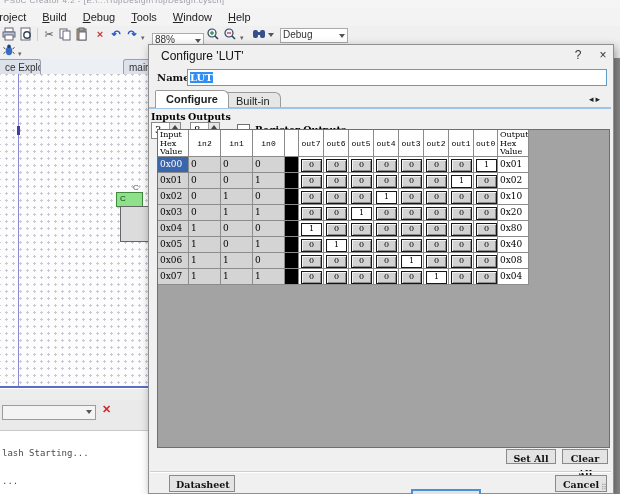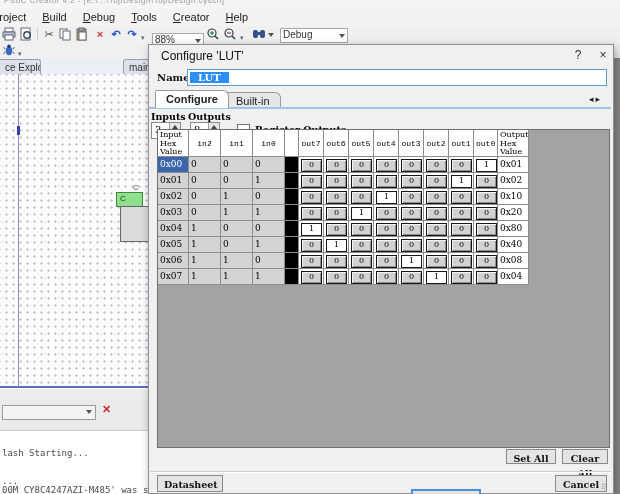--- a/index.html
+++ b/index.html
@@ -53,21 +53,21 @@
   
   #dialog{left:148px;top:44px;width:464px;height:448px;background:#f0f0f0;border:1px solid #8f8f8f;
           box-shadow:2px 3px 9px rgba(0,0,0,.35);}
   #dlg-title{left:0;top:0;width:100%;height:22px;background:#f0f0f0;}
   #dlg-title-text{left:12px;top:4px;font-size:12px;color:#111;}
   #dlg-help{left:418px;top:3px;width:22px;height:16px;text-align:center;font-size:12px;color:#333;}
   #dlg-close{left:446px;top:3px;width:16px;height:16px;text-align:center;font-size:12px;color:#333;}
   #name-label{left:8px;top:27px;font-size:10px;font-weight:bold;color:#111;}
   #name-input{left:38px;top:24px;width:416px;height:15px;background:#fff;border:1px solid #5f9cc8;
               font-size:10px;line-height:15px;padding-left:2px;}
-  #name-sel{background:#2f8ef5;color:#fff;padding:0 8px;font-weight:bold;}
+  #name-sel{background:#2f8ef5;color:#fff;padding:0 0;font-weight:bold;}
   .dlgtab{position:absolute;height:17px;font-size:11px;line-height:16px;padding:0 10px;
           border:1px solid #9a9a9a;border-bottom:none;border-radius:2px 6px 0 0;background:#e6e6e6;color:#222;}
   #tab-configure{left:6px;top:45px;background:#fff;font-weight:bold;z-index:2;}
   #tab-builtin{left:76px;top:47px;height:15px;}
   #tabline{left:0px;top:62px;width:462px;height:2px;background:#9ec4e8;}
   #tabarrows{left:440px;top:49px;font-size:9px;color:#222;letter-spacing:2px;}
   #inputs-label{left:2px;top:66px;font-size:9.5px;font-weight:bold;}
   #outputs-label{left:39px;top:66px;font-size:9.5px;font-weight:bold;}
   .spinner{position:absolute;top:77px;width:28px;height:15px;background:#fff;border:1px solid #8a8a8a;}
   .spinner .val{position:absolute;left:3px;top:1px;font-size:10px;font-family:"DejaVu Serif",serif;}
@@ -91,41 +91,41 @@
   .td.hexout{background:#fff;}
   .outbtn{position:absolute;left:2px;top:2px;width:19px;height:11px;border:1px solid #161616;
       background:#d2d2d2;font-size:8px;line-height:10px;text-align:center;
       box-shadow:inset 1px 1px 0 #f4f4f4, inset -1px -1px 0 #8f8f8f;}
   .outbtn.on{background:#fff;box-shadow:none;}
   .dlgbtn{position:absolute;height:17px;background:#e4e4e4;border:1px solid #8a8a8a;
       font-family:"DejaVu Serif",serif;font-size:9.5px;font-weight:bold;text-align:center;line-height:15px;color:#111;}
   #btn-setall{left:357px;top:404px;width:50px;height:15px;}
   #btn-clearall{left:413px;top:404px;width:46px;height:15px;}
   #sepline{left:1px;top:426px;width:461px;height:1px;background:#cfcfcf;border-bottom:1px solid #fff;}
-  #btn-datasheet{left:8px;top:430px;width:66px;}
+  #btn-datasheet{left:20px;top:430px;width:66px;}
   #btn-ok{left:262px;top:444px;width:70px;border:2px solid #4a90d9;line-height:13px;}
   #btn-apply{left:342px;top:430px;width:36px;color:#949494;background:#0c4a6e;margin-top:20px;}
   #btn-cancel{left:406px;top:430px;width:52px;}
   #grip{left:452px;top:438px;font-size:8px;color:#9a9a9a;}
   svg{display:block;}
 </style>
 </head>
 <body>
 
 <div class="abs" id="titlebar">
   <span>PSoC Creator 4.2 - [E:\...\TopDesign\TopDesign.cysch]</span>
 </div>
 
 <div class="abs" id="menubar">
   <div class="items">
       <span class="menu-item">Project</span>
       <span class="menu-item">Build</span>
       <span class="menu-item">Debug</span>
       <span class="menu-item">Tools</span>
-      <span class="menu-item">Creator</span>
+      <span class="menu-item">Window</span>
       <span class="menu-item">Help</span>
     </div>
 </div>
 
 <div class="abs" id="toolbar1">
   <span class="tbtn" style="left:2px">
     <svg width="14" height="14" viewBox="0 0 14 14">
         <rect x="3" y="1" width="8" height="4" fill="#fff" stroke="#667"></rect>
         <rect x="1" y="5" width="12" height="5" fill="#b9c2d6" stroke="#667"></rect>
         <rect x="3" y="8" width="8" height="5" fill="#fff" stroke="#667"></rect>
@@ -219,21 +219,20 @@
 <div class="abs" id="scrollstrip"></div>
 
 <div class="abs" id="outpanel">
   <span class="abs" id="outcombo">
       <i class="darr"></i>
     </span>
   <span class="abs" id="outclear">✕</span>
   <div class="abs mono" id="outtext">
     <span class="outline" style="top:17px">lash Starting...</span>
     <span class="outline" style="top:45px">...</span>
-    <span class="outline" style="top:54px">00M CY8C4247AZI-M485' was s</span>
   </div>
 </div>
 <div class="abs" id="rightstrip"></div>
 
 <div class="abs" id="dialog">
   <div class="abs" id="dlg-title">
     <span class="abs" id="dlg-title-text">Configure 'LUT'</span>
     <span class="abs" id="dlg-help">?</span>
     <span class="abs" id="dlg-close">×</span>
   </div>

